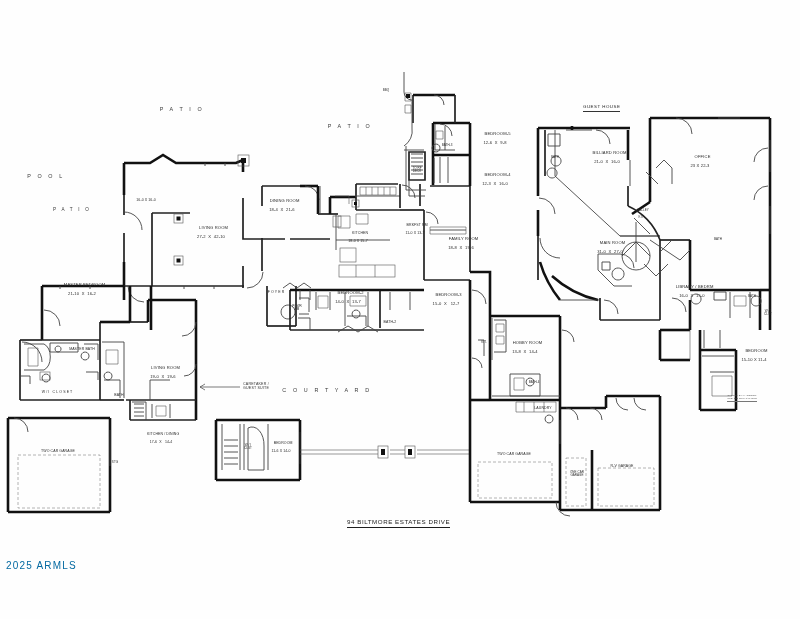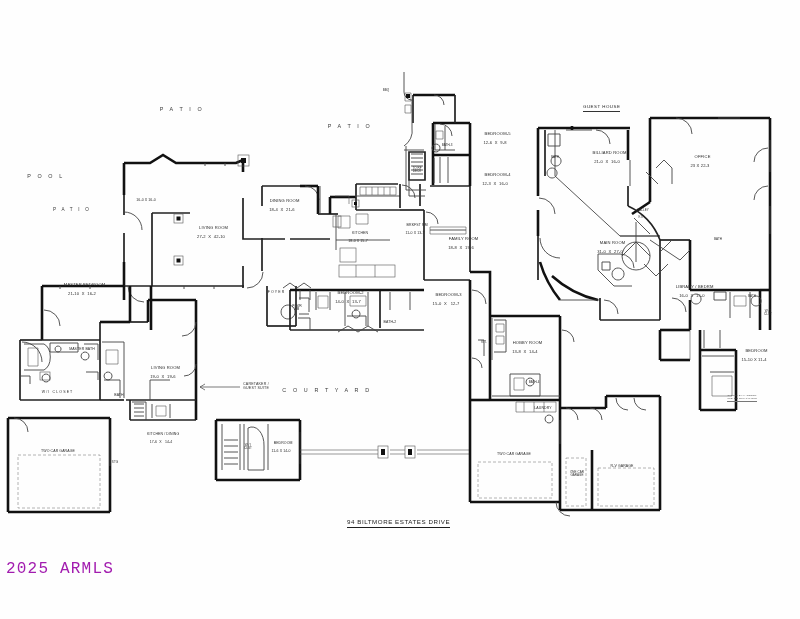--- a/index.html
+++ b/index.html
@@ -41,22 +41,22 @@
     padding-bottom:2px;border-bottom:.8px solid #333;
   }
   #stamp{
     position:absolute;left:727px;top:394px;
     font-size:2.5px;line-height:1.25;color:#555;letter-spacing:.05px;
     text-align:center;border-bottom:.6px solid #777;padding-bottom:1px;
     white-space:pre-line;
   }
   #watermark{
     position:absolute;left:6px;top:560px;
-    font-size:16px;letter-spacing:1.2px;color:#a21caf;
-    font-family:Liberation Mono, monospace;
+    font-size:10px;letter-spacing:1.2px;color:#0369a1;
+    font-family:Liberation Sans, sans-serif;
   }
 </style>
 </head>
 <body>
 
 <div id="plan-root">
 
   <svg viewBox="0 0 800 619" xmlns="http://www.w3.org/2000/svg">
     <defs>
       <style>

